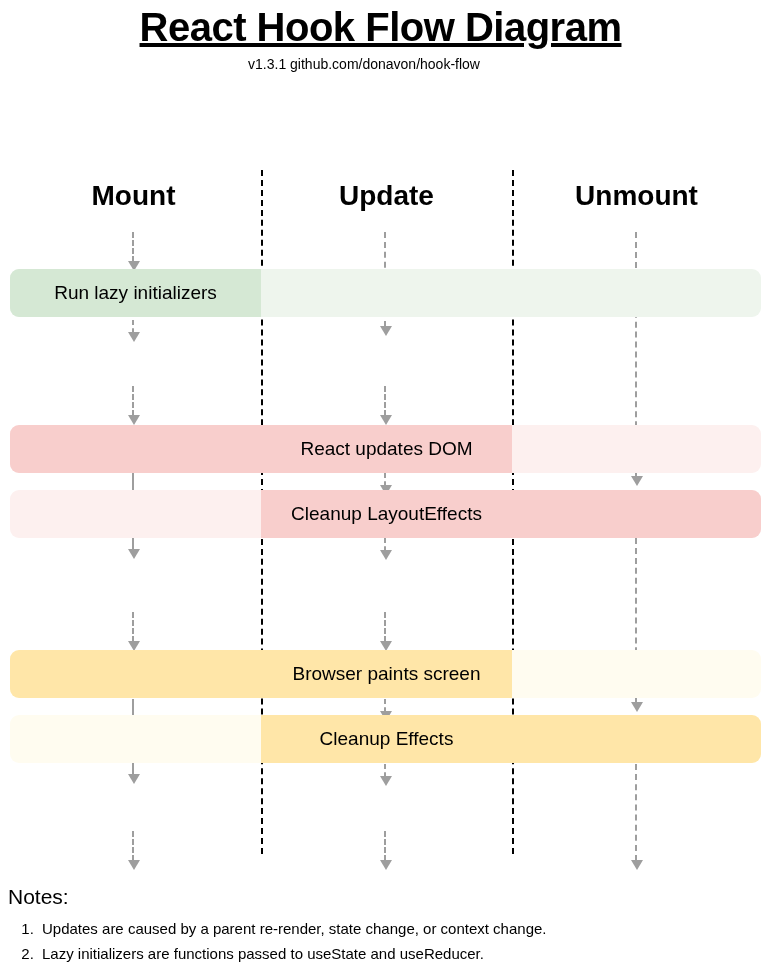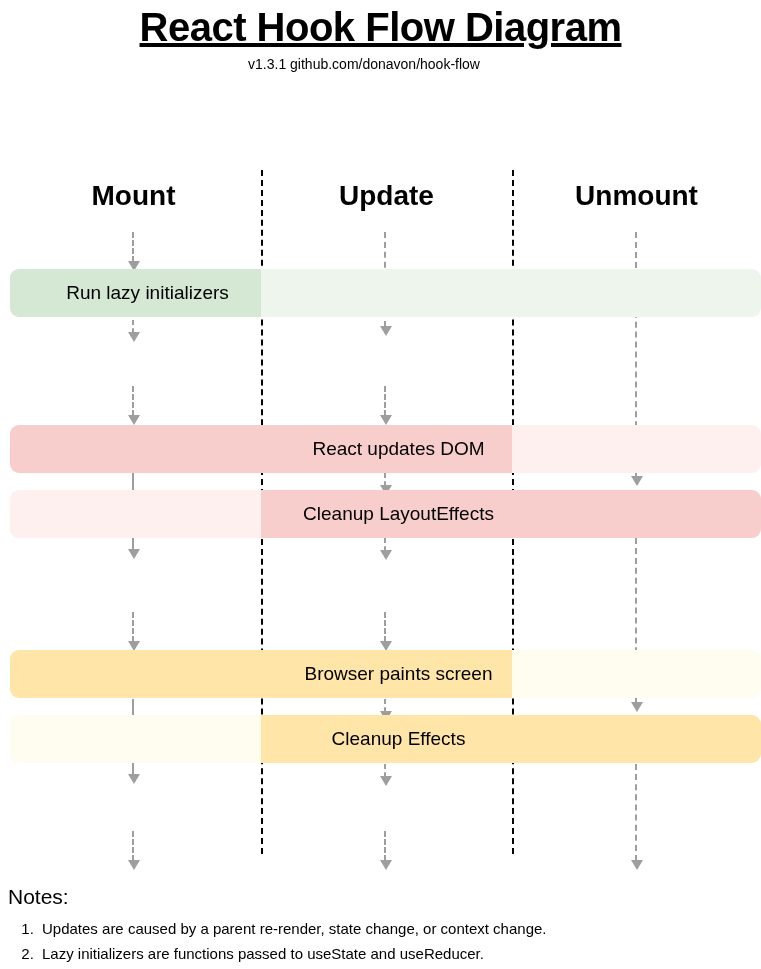--- a/index.html
+++ b/index.html
@@ -97,21 +97,20 @@
 
   .row .label {
     position: absolute;
     top: 0;
     height: 48px;
     line-height: 48px;
     font-size: 19px;
     text-align: center;
     white-space: nowrap;
     color: #000;
-    padding-left: 12px;
   }
   .label.mount   { left: 0px;   width: 251px; }
   .label.update  { left: 251px; width: 251px; }
 
   
   .conn {
     position: absolute;
     width: 0;
   }
   .conn .stem {

